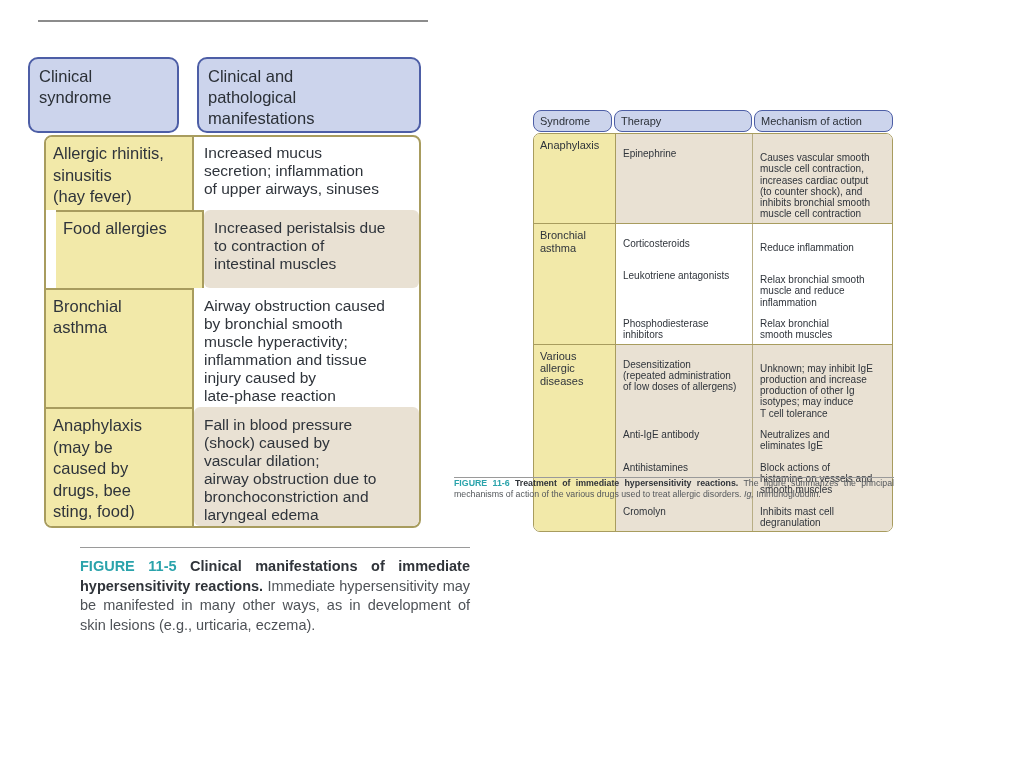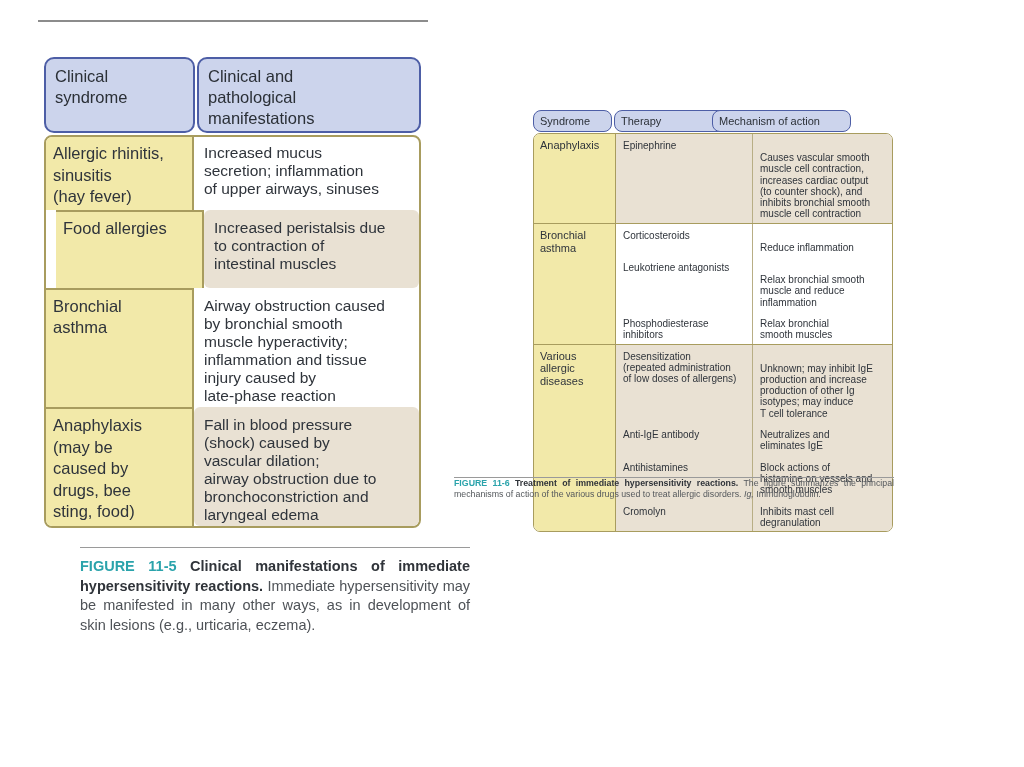--- a/index.html
+++ b/index.html
@@ -15,21 +15,21 @@
     background:#8c8c8c;
   }
 
   
   .f5-head {
     position:absolute; top:57px; height:76px;
     background:#ccd4ec; border:2px solid #4d5ea6; border-radius:10px;
     padding:7px 9px; font-size:16.5px; line-height:21px;
     white-space:pre-line; color:#2b3037;
   }
-  .f5-h1 { left:44px; width:151px; }
+  .f5-h1 { left:28px; width:151px; }
   .f5-h2 { left:197px; width:224px; }
 
   .f5-body {
     position:absolute; left:44px; top:135px; width:377px; height:393px;
     border:2px solid #a89c5e; border-radius:8px; background:#ffffff;
     overflow:hidden; display:flex; flex-direction:column;
   }
   .f5-row { display:flex; }
   .f5-row.r1 { height:74px; } .f5-row.r2 { height:80px;margin-left:10px; }
   .f5-row.r3 { height:122px; } .f5-row.r4 { flex:1; }
@@ -57,21 +57,21 @@
   .cap-title { font-weight:bold; color:#30343a; }
 
   
   .f6-head {
     position:absolute; top:110px; height:22px;
     background:#ccd4ec; border:1.5px solid #4d5ea6; border-radius:8px;
     padding:3px 6px; font-size:11px; line-height:14px; color:#2b3037;
   }
   .f6-hd1 { left:533px; width:79px; }
   .f6-hd2 { left:614px; width:138px; }
-  .f6-hd3 { left:712px; width:139px; }
+  .f6-hd3 { left:754px; width:139px; }
 
   .f6-body {
     position:absolute; left:533px; top:133px; width:360px; min-height:331px;
     border:1.5px solid #a89c5e; border-radius:7px; background:#ffffff;
     overflow:hidden; display:flex; flex-direction:column;
   }
   .f6-row { display:flex; }
   .f6-row + .f6-row { border-top:1.5px solid #a89c5e; }
   .f6-row.r1 { min-height:76px; } .f6-row.r2 { min-height:82px; }
   .f6-row.r3 { min-height:166px; }
@@ -79,21 +79,21 @@
     width:82px; background:#f2e9a9; border-right:1.5px solid #a89c5e;
     padding:5px 3px 2px 6px; font-size:11px; line-height:12.8px;
     white-space:pre-line;
   }
   .f6-grid {
     flex:1; display:grid; grid-template-columns:136px 1fr;
     align-content:start;
   }
   .row-shade .f6-grid { background:#e9e1d3; }
   .f6-th {
-    padding:6px 2px 3px 7px; font-size:10px; line-height:11.3px;
+    padding:14px 2px 3px 7px; font-size:10px; line-height:11.3px;
     white-space:pre-line;
   }
   .f6-me {
     border-left:1.5px solid #b8ae85;
     padding:18px 3px 3px 7px; font-size:10px; line-height:11.3px;
     white-space:pre-line;
   }
   .gp { padding-top:7px; }
 
   .f6-caption {

